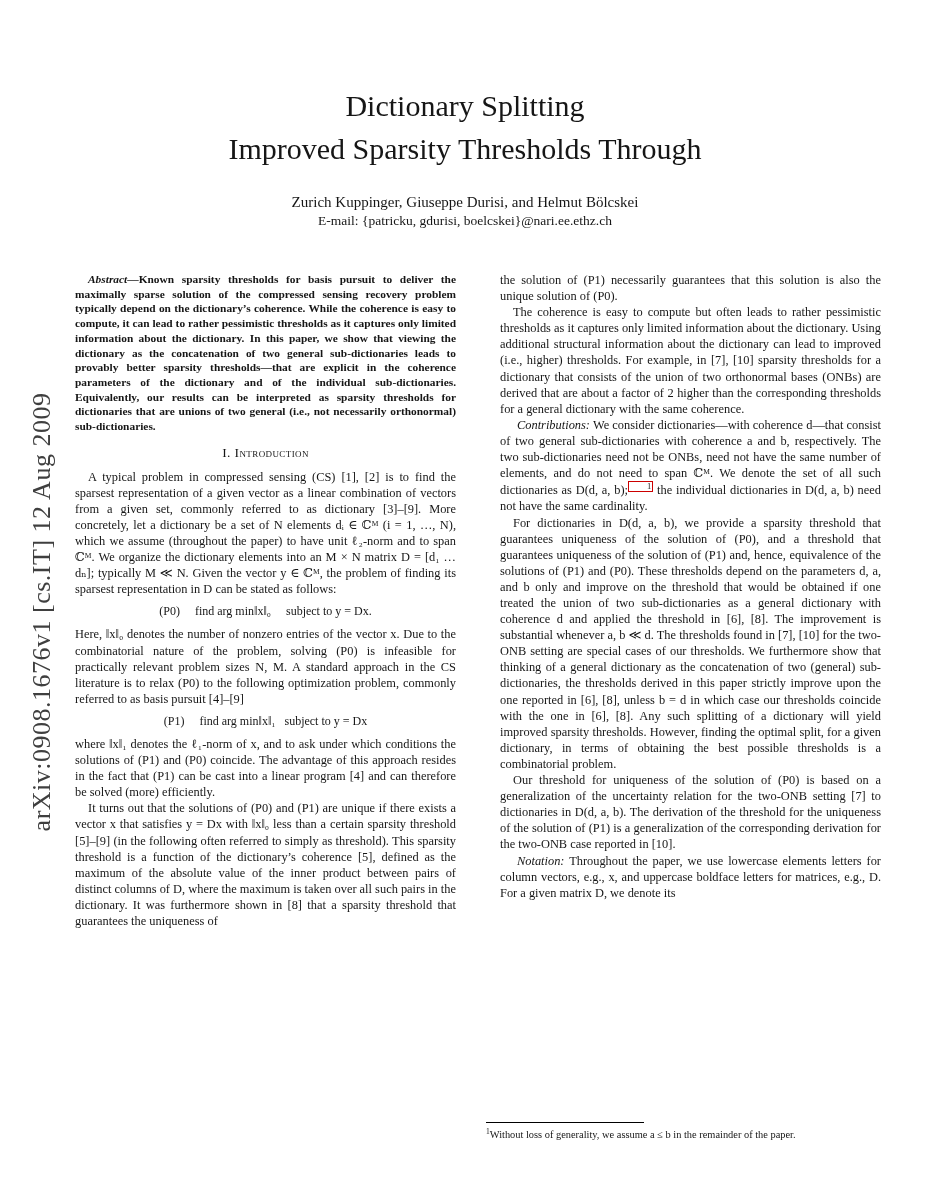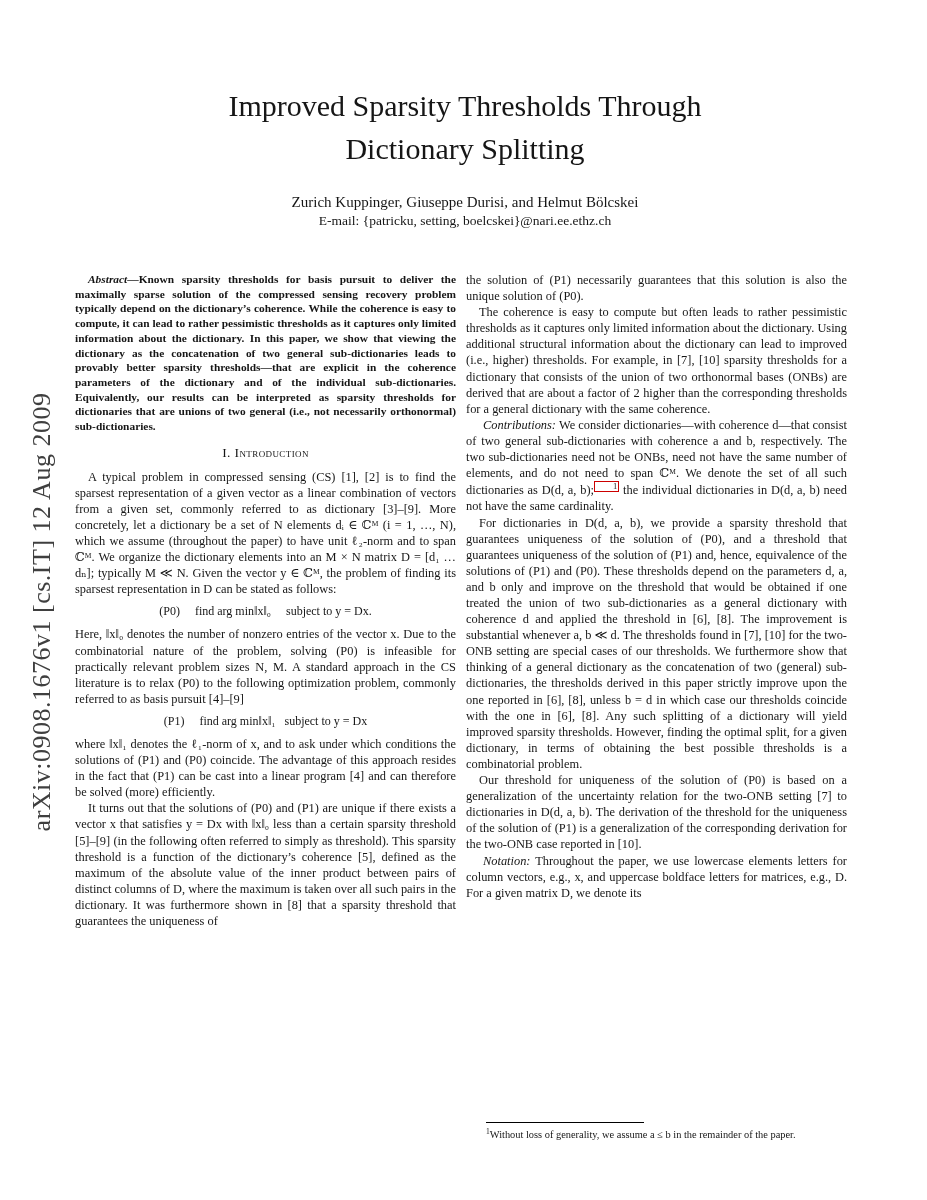--- a/index.html
+++ b/index.html
@@ -28,21 +28,21 @@
   
   .header { position: absolute; top: 84px; left: 85px; width: 760px; text-align: center; }
   .title-line { font-size: 30px; line-height: 43px; font-weight: 400; }
   .authors { margin-top: 22px; font-size: 15px; line-height: 20px; }
   .affiliation { font-size: 13.5px; line-height: 18px; }
   .email { font-size: 13.5px; line-height: 18px; }
 
   
   .col { position: absolute; top: 272px; width: 381px; }
   .col-left { left: 75px; }
-  .col-right { left: 466px; }
+  .col-right { left: 500px; }
 
   .para {
     font-size: 12.4px; line-height: 16.1px;
     text-align: justify; margin: 0;
   }
   .indent { text-indent: 13px; }
   .big-indent { text-indent: 17px; }
 
   .abstract {
     font-size: 11.4px; line-height: 14.7px;
@@ -84,24 +84,24 @@
   .fn-sup { font-size: 7.5px; vertical-align: super; line-height: 1; }
 </style>
 </head>
 <body>
 
 <div class="page">
 
   <div class="arxiv-strip">arXiv:0908.1676v1  [cs.IT]  12 Aug 2009</div>
 
   <div class="header">
+    <div class="title-line">Dictionary Splitting</div>
     <div class="title-line">Improved Sparsity Thresholds Through</div>
-    <div class="title-line">Dictionary Splitting</div>
     <div class="authors">Zurich Kuppinger, Giuseppe Durisi, and Helmut Bölcskei</div>
-    <div class="email">E-mail: {patricku, setting, boelcskei}@nari.ee.ethz.ch</div>
+    <div class="email">E-mail: {patricku, gdurisi, boelcskei}@nari.ee.ethz.ch</div>
   </div>
 
   <div class="col col-left">
     <p class="abstract"><span class="lead-italic">Abstract</span><span>—Known sparsity thresholds for basis pursuit to deliver the maximally sparse solution of the compressed sensing recovery problem typically depend on the dictionary’s coherence. While the coherence is easy to compute, it can lead to rather pessimistic thresholds as it captures only limited information about the dictionary. In this paper, we show that viewing the dictionary as the concatenation of two general sub-dictionaries leads to provably better sparsity thresholds—that are explicit in the coherence parameters of the dictionary and of the individual sub-dictionaries. Equivalently, our results can be interpreted as sparsity thresholds for dictionaries that are unions of two general (i.e., not necessarily orthonormal) sub-dictionaries.</span></p>
 
     <h2 class="section-heading">I. Introduction</h2>
 
     <p class="para indent">A typical problem in compressed sensing (CS) [1], [2] is to find the sparsest representation of a given vector as a linear combination of vectors from a given set, commonly referred to as dictionary [3]–[9]. More concretely, let a dictionary be a set of N elements dᵢ ∈ ℂᴹ (i = 1, …, N), which we assume (throughout the paper) to have unit ℓ₂-norm and to span ℂᴹ. We organize the dictionary elements into an M × N matrix D = [d₁ … dₙ]; typically M ≪ N. Given the vector y ∈ ℂᴹ, the problem of finding its sparsest representation in D can be stated as follows:</p>
 
     <div class="equation">(P0)  find  arg min‖x‖₀  subject to y = Dx.</div>

